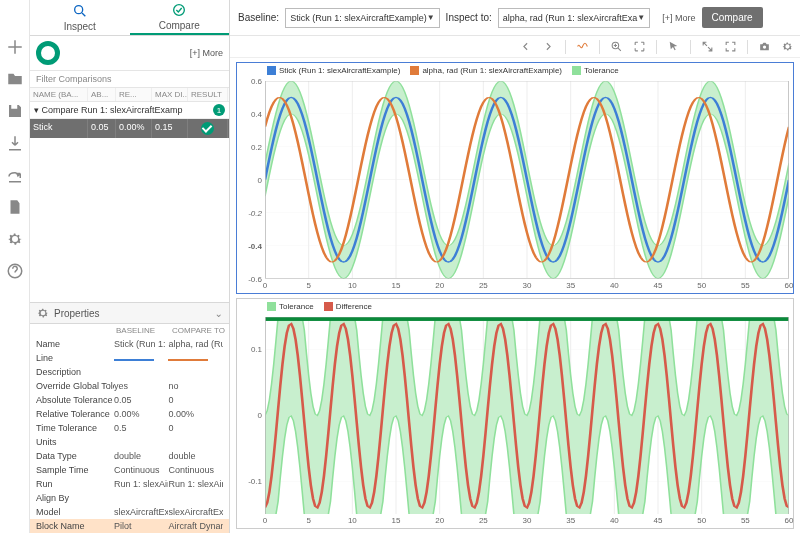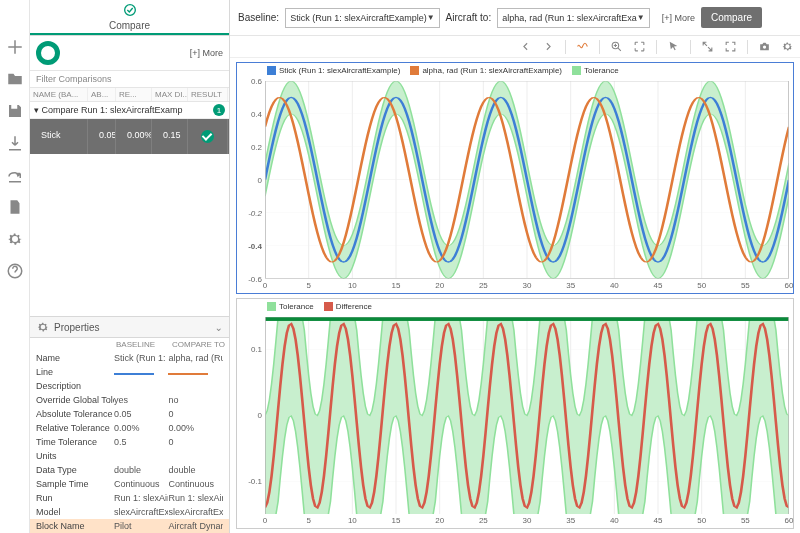--- a/index.html
+++ b/index.html
@@ -21,21 +21,21 @@
 .summary .more{margin-left:auto;font-size:9px;color:#555;cursor:pointer}
 .filter-head{font-size:9px;color:#888;padding:3px 6px}
 .tblhead{display:flex;font-size:8px;color:#888;border-top:1px solid #e5e5e5;border-bottom:1px solid #e5e5e5;background:#fafafa}
 .tblhead span{padding:2px 3px;border-right:1px solid #eee;overflow:hidden;white-space:nowrap}
 .col-name{width:58px}.col-ab{width:28px}.col-re{width:36px}.col-max{width:36px}.col-res{width:40px}
 .group-row{display:flex;align-items:center;font-size:9px;padding:2px 4px;border-bottom:1px solid #eee}
 .group-row .tri{margin-right:3px}
 .group-row .txt{flex:1;overflow:hidden;white-space:nowrap}
 .group-row .badge{width:12px;height:12px;border-radius:50%;background:#009b76;color:#fff;font-size:8px;display:flex;align-items:center;justify-content:center;margin-left:3px}
 .data-row{display:flex;font-size:9px;color:#fff;background:#6f6f6f}
-.data-row span{padding:11px;border-right:1px solid #7f7f7f;overflow:hidden;white-space:nowrap}
+.data-row span{padding:3px;border-right:1px solid #7f7f7f;overflow:hidden;white-space:nowrap}
 .data-row .chk{width:40px;display:flex;align-items:center;justify-content:center}
 .data-row .chk div{width:13px;height:13px;border-radius:50%;background:#009b76;position:relative}
 .data-row .chk div::after{content:"";position:absolute;left:3px;top:1px;width:4px;height:7px;border:solid #fff;border-width:0 2px 2px 0;transform:rotate(45deg)}
 .spacer{flex:1}
 .props-head{display:flex;align-items:center;padding:3px 6px;font-size:10px;color:#555;border-top:1px solid #d8d8d8;border-bottom:1px solid #d8d8d8;cursor:pointer;background:#f6f6f6}
 .props-head svg{width:14px;height:14px;margin-right:4px;color:#888}
 .props-head .chev{margin-left:auto;color:#888}
 .props-colhead{display:flex;font-size:8px;color:#888;padding:2px 0 2px 86px}
 .props-colhead span{width:56px}
 .prow{display:flex;font-size:9px;padding:2px 6px;align-items:center}
@@ -90,20 +90,27 @@
         <path d="M12 8a4 4 0 100 8 4 4 0 000-8zm9 4l-2 .5-.8 2 1 1.8-1.4 1.4-1.8-1-2 .8-.5 2h-2l-.5-2-2-.8-1.8 1L4.8 17l1-1.8-.8-2L3 12l2-.5.8-2-1-1.8L6.2 6.3l1.8 1 2-.8.5-2h2l.5 2 2 .8 1.8-1 1.4 1.4-1 1.8.8 2z"></path>
       </svg>
   <svg class="ic" viewBox="0 0 24 24" fill="none" stroke="currentColor" stroke-width="2">
         <circle cx="12" cy="12" r="9"></circle>
         <path d="M9 9a3 3 0 115 2c-1 1-2 1.5-2 3m0 3h0"></path>
       </svg>
  </div>
 
  <div class="left">
   <div class="tabs">
+   <div class="tab">
+    <svg viewBox="0 0 24 24" fill="none" stroke="#0b65c2" stroke-width="2">
+            <circle cx="10" cy="10" r="6"></circle>
+            <path d="M15 15l5 5"></path>
+          </svg>
+    <span>Inspect</span>
+   </div>
    <div class="tab active">
     <svg viewBox="0 0 24 24" fill="none" stroke="#009b76" stroke-width="2">
             <circle cx="12" cy="12" r="8"></circle>
             <path d="M8 12l3 3 5-6"></path>
           </svg>
     <span>Compare</span>
    </div>
   </div>
 
   <div class="summary">
@@ -197,40 +204,45 @@
           <span class="k">Sample Time</span>
           <span class="v">Continuous</span>
           <span class="v">Continuous</span>
         </div>
         <div class="prow">
           <span class="k">Run</span>
           <span class="v">Run 1: slexAirc</span>
           <span class="v">Run 1: slexAirc</span>
         </div>
         <div class="prow">
+          <span class="k">Align By</span>
+          <span class="v"></span>
+          <span class="v"></span>
+        </div>
+        <div class="prow">
           <span class="k">Model</span>
           <span class="v">slexAircraftExa</span>
           <span class="v">slexAircraftExa</span>
         </div>
         <div class="prow hl">
           <span class="k">Block Name</span>
           <span class="v">Pilot</span>
           <span class="v">Aircraft Dynam</span>
         </div>
       </div>
  </div>
 
  <div class="right">
   <div class="topbar">
    <span>Baseline:</span>
    <div class="sel">
     <span>Stick (Run 1: slexAircraftExample)</span>
           <span class="car">▼</span>
    </div>
-   <span>Aircraft to:</span>
+   <span>Inspect to:</span>
    <div class="sel">
     <span>alpha, rad (Run 1: slexAircraftExa</span>
           <span class="car">▼</span>
    </div>
    <span class="more2">[+] More</span>
    <button class="cmpbtn">Compare</button>
   </div>
 
   <div class="toolbar">
    <svg class="ic" viewBox="0 0 24 24" fill="none" stroke="currentColor" stroke-width="2">

